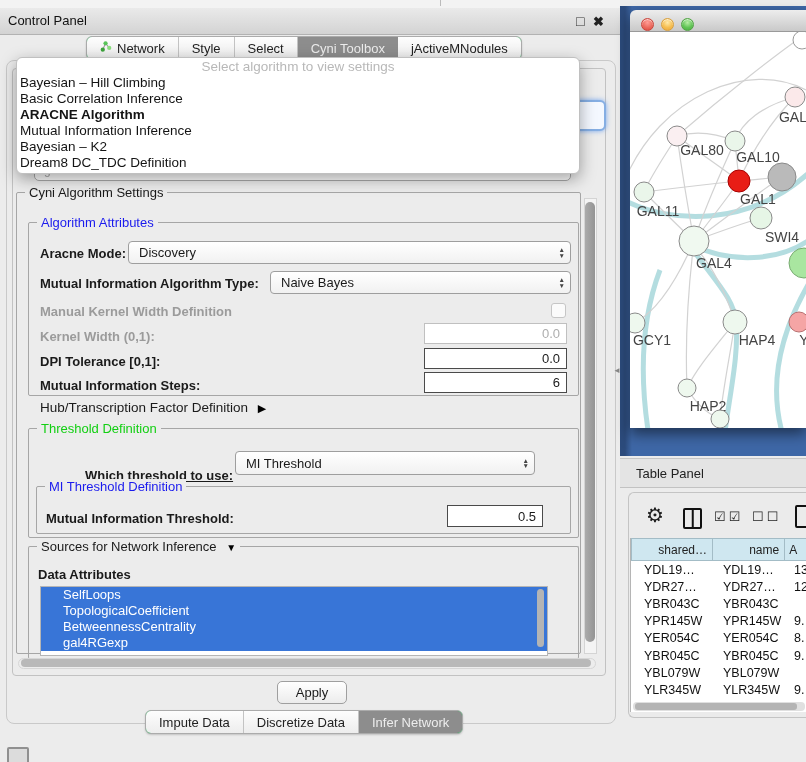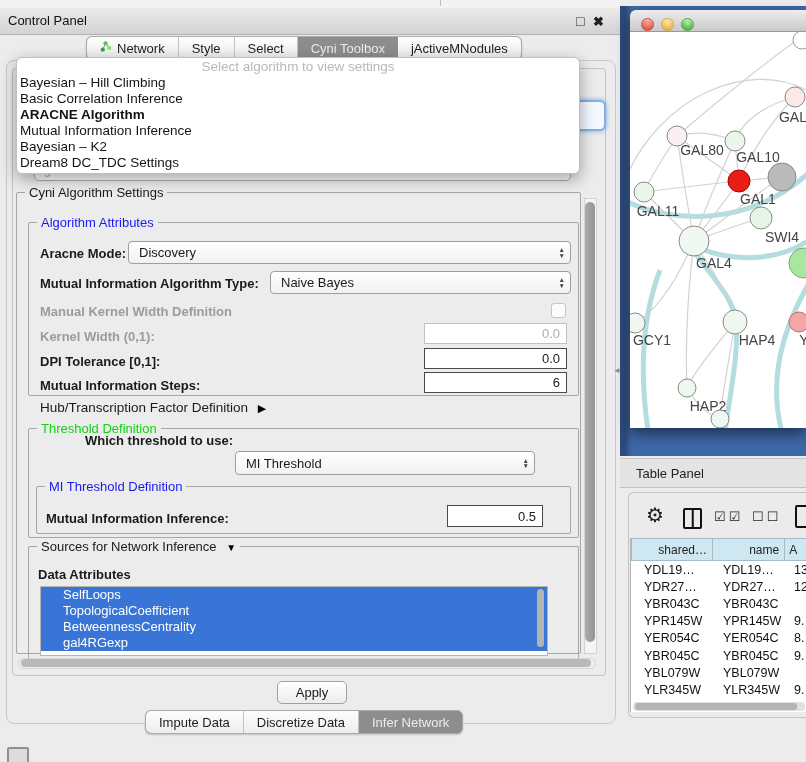--- a/index.html
+++ b/index.html
@@ -175,21 +175,21 @@
         <div class="algo-item">Bayesian – Hill Climbing</div>
 
         <div class="algo-item">Basic Correlation Inference</div>
 
         <div class="algo-item bold">ARACNE Algorithm</div>
 
         <div class="algo-item">Mutual Information Inference</div>
 
         <div class="algo-item">Bayesian – K2</div>
 
-        <div class="algo-item">Dream8 DC_TDC Settings</div>
+        <div class="algo-item">Dream8 DC_TDC Definition</div>
       </div>
   </div>
 
   <div class="group" style="left:16px;top:192px;width:563px;height:460px;">
     <span class="gtitle">Cyni Algorithm Settings</span>
   </div>
 
   <div class="group" style="left:28px;top:222px;width:549px;height:172px;">
     <span class="gtitle t-blue">Algorithm Attributes</span>
   </div>
@@ -225,32 +225,32 @@
   </div>
 
   <span class="lbl" style="left:40px;top:400px;font-size:13.5px;">
     <span>Hub/Transcription Factor Definition</span>
     <span class="arrow-glyph">▶</span>
   </span>
 
   <div class="group" style="left:28px;top:428px;width:549px;height:108px;">
     <span class="gtitle t-green">Threshold Definition</span>
   </div>
-  <span class="lbl b" style="left:85px;top:433px;">Which threshold to use:</span>
+  <span class="lbl b" style="left:85px;top:468px;text-decoration:underline;">Which threshold to use:</span>
   <div class="combo" style="left:235px;top:451px;width:300px;height:24px;">
     <span>MI Threshold</span>
     <span class="stepper">
       <span>▲</span>
         <span>▼</span>
     </span>
   </div>
   <div class="group" style="left:36px;top:486px;width:533px;height:46px;">
     <span class="gtitle t-blue">MI Threshold Definition</span>
   </div>
-  <span class="lbl b" style="left:46px;top:511px;">Mutual Information Inference:</span>
+  <span class="lbl b" style="left:46px;top:511px;">Mutual Information Threshold:</span>
   <div class="field" style="left:447px;top:505px;width:96px;height:22px;">
     <span>0.5</span>
   </div>
 
   <div class="group" style="left:28px;top:546px;width:549px;height:112px;border-bottom:none;">
     <span class="gtitle">
       <span>Sources for Network Inference</span>
       <span class="arrow-glyph" style="font-size:10px;">▼</span>
     </span>
   </div>

